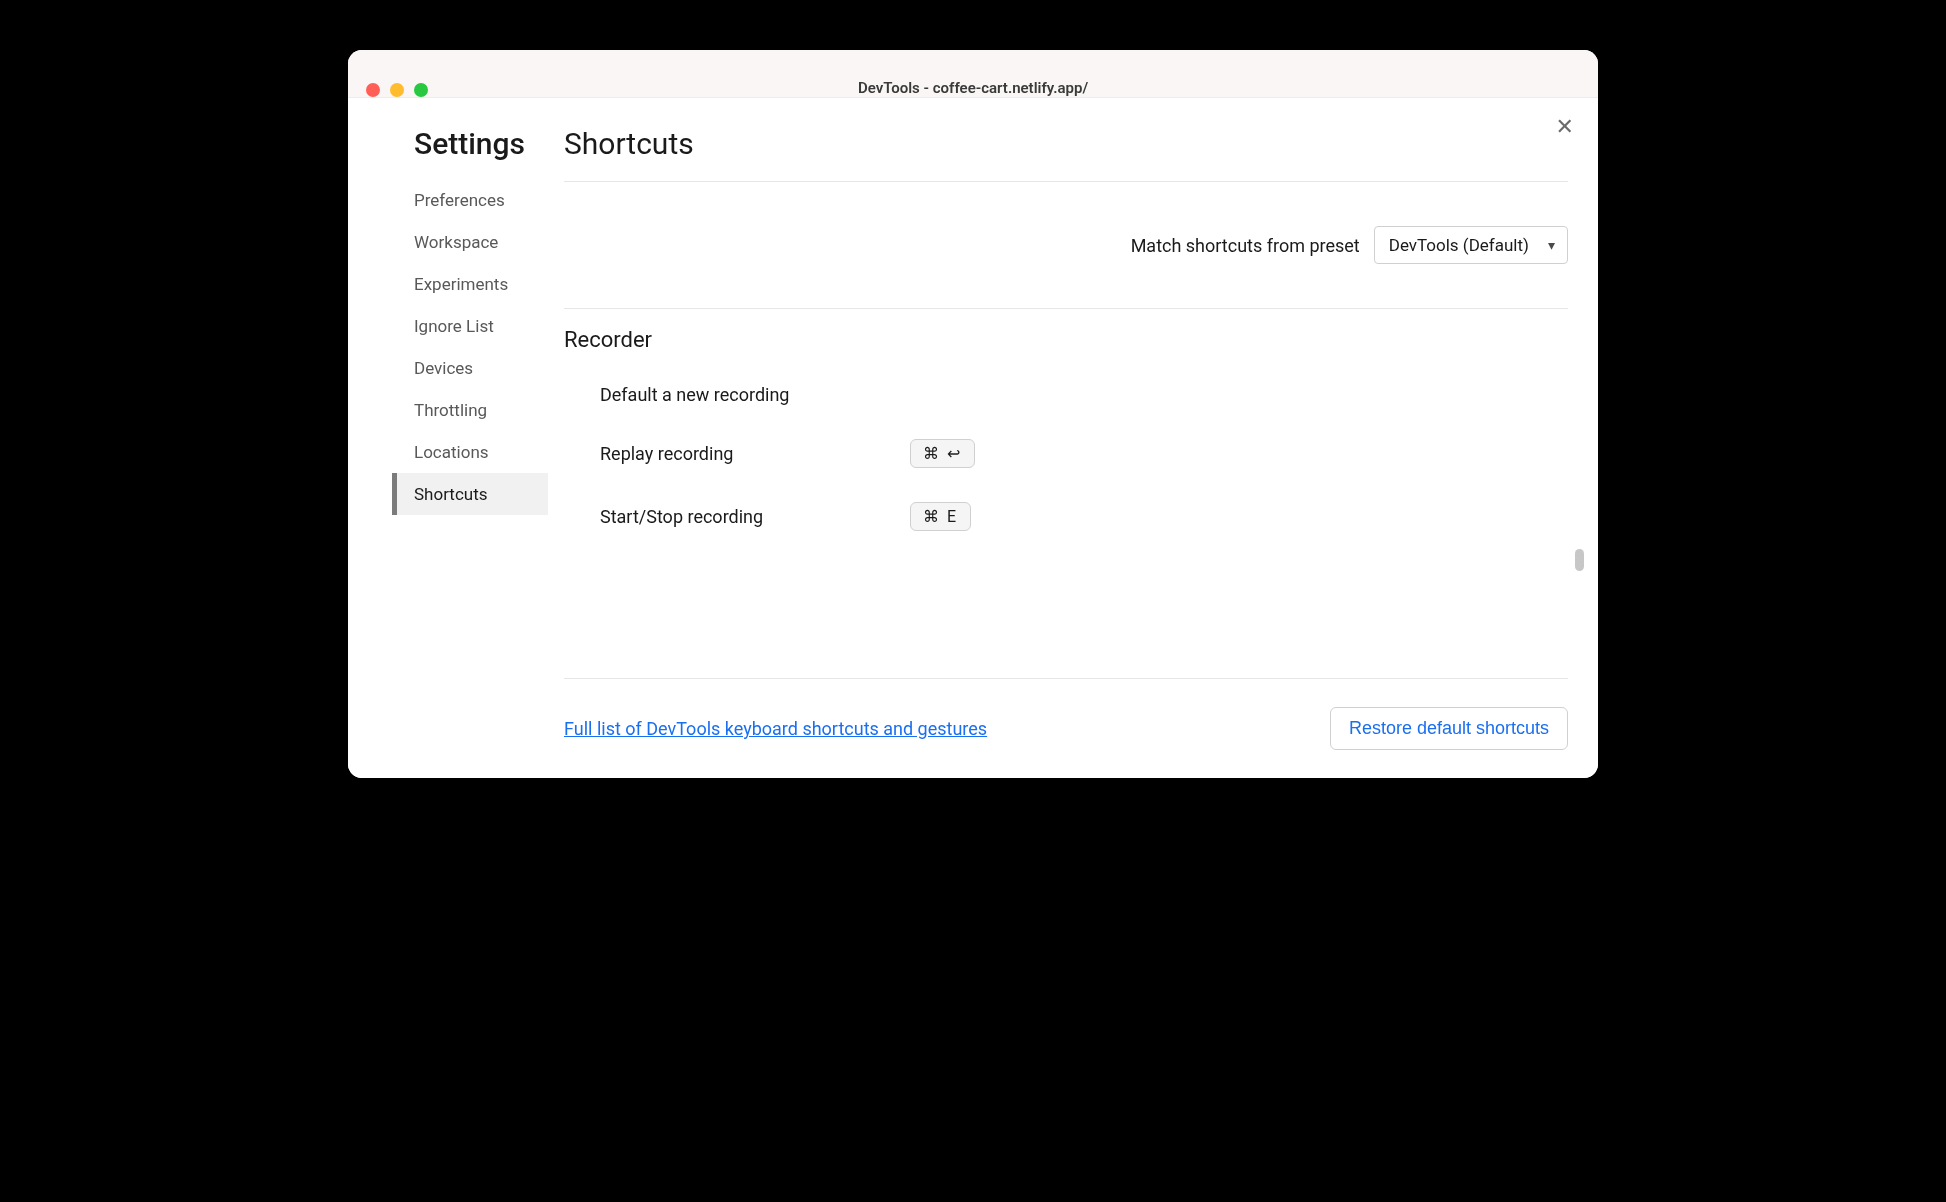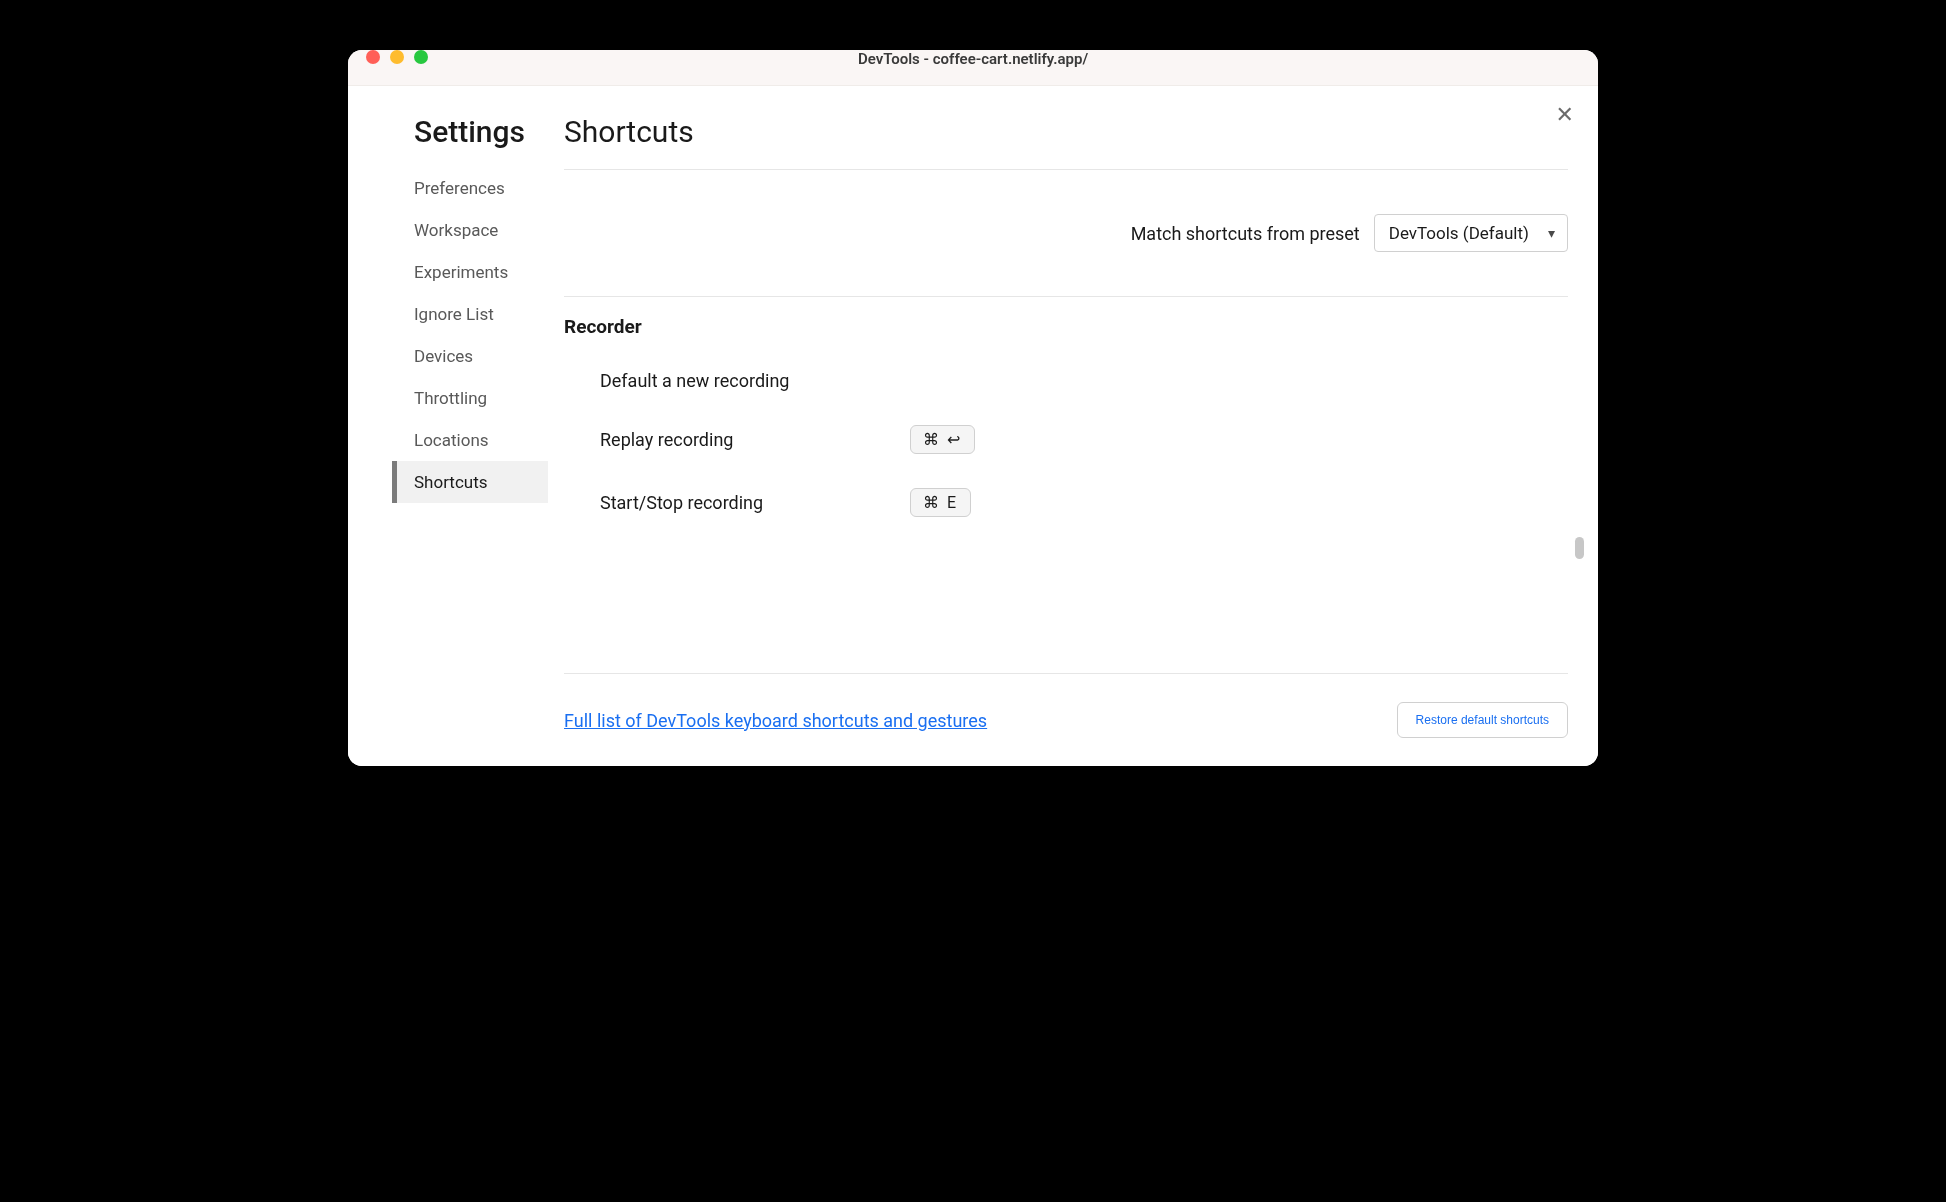--- a/index.html
+++ b/index.html
@@ -14,23 +14,23 @@
     }
     .window {
       background: #fff;
       border-radius: 14px;
       width: 1250px;
       box-shadow: 0 20px 60px rgba(0,0,0,0.5);
       overflow: hidden;
     }
     .titlebar {
       background: #faf6f5;
-      height: 36px;
-      display: flex;
-      align-items: flex-start;
+      height: 48px;
+      display: flex;
+      align-items: flex-end;
       position: relative;
       border-bottom: 1px solid #f0ece9;
     }
     .traffic-lights {
       display: flex;
       gap: 10px;
       padding-left: 18px;
     }
     .traffic-light {
       width: 14px;
@@ -131,22 +131,22 @@
       font-size: 14px;
       color: #4a4a4a;
     }
     .shortcut-area {
       border-top: 1px solid #e6e6e6;
       padding-top: 18px;
       flex: 1;
       position: relative;
     }
     .section-title {
-      font-size: 19px;
-      font-weight: 700;
+      font-size: 22px;
+      font-weight: 400;
       color: #1a1a1a;
       margin-bottom: 32px;
     }
     .shortcut-row {
       display: flex;
       align-items: center;
       margin-bottom: 34px;
       padding-left: 36px;
     }
     .shortcut-label {
@@ -194,21 +194,21 @@
       color: #1a6ff1;
       font-size: 18px;
       text-decoration: underline;
       cursor: pointer;
     }
     .restore-btn {
       border: 1px solid #d0d0d0;
       background: #fff;
       border-radius: 6px;
       padding: 10px 18px;
-      font-size: 12px;
+      font-size: 18px;
       color: #1a6ff1;
       cursor: pointer;
     }
   </style>
 </head>
 <body>
 
 <div class="window">
   <div class="titlebar">
     <div class="traffic-lights">

